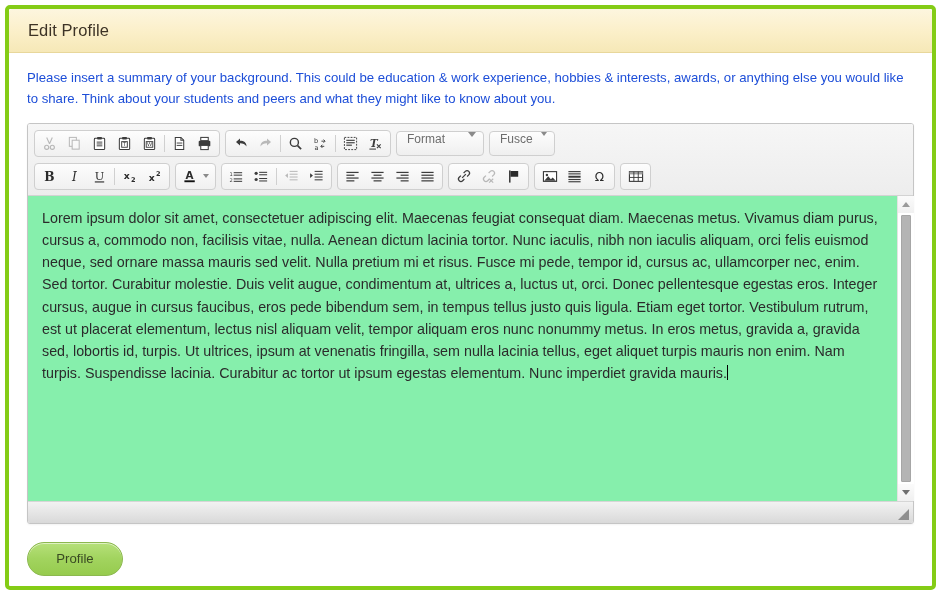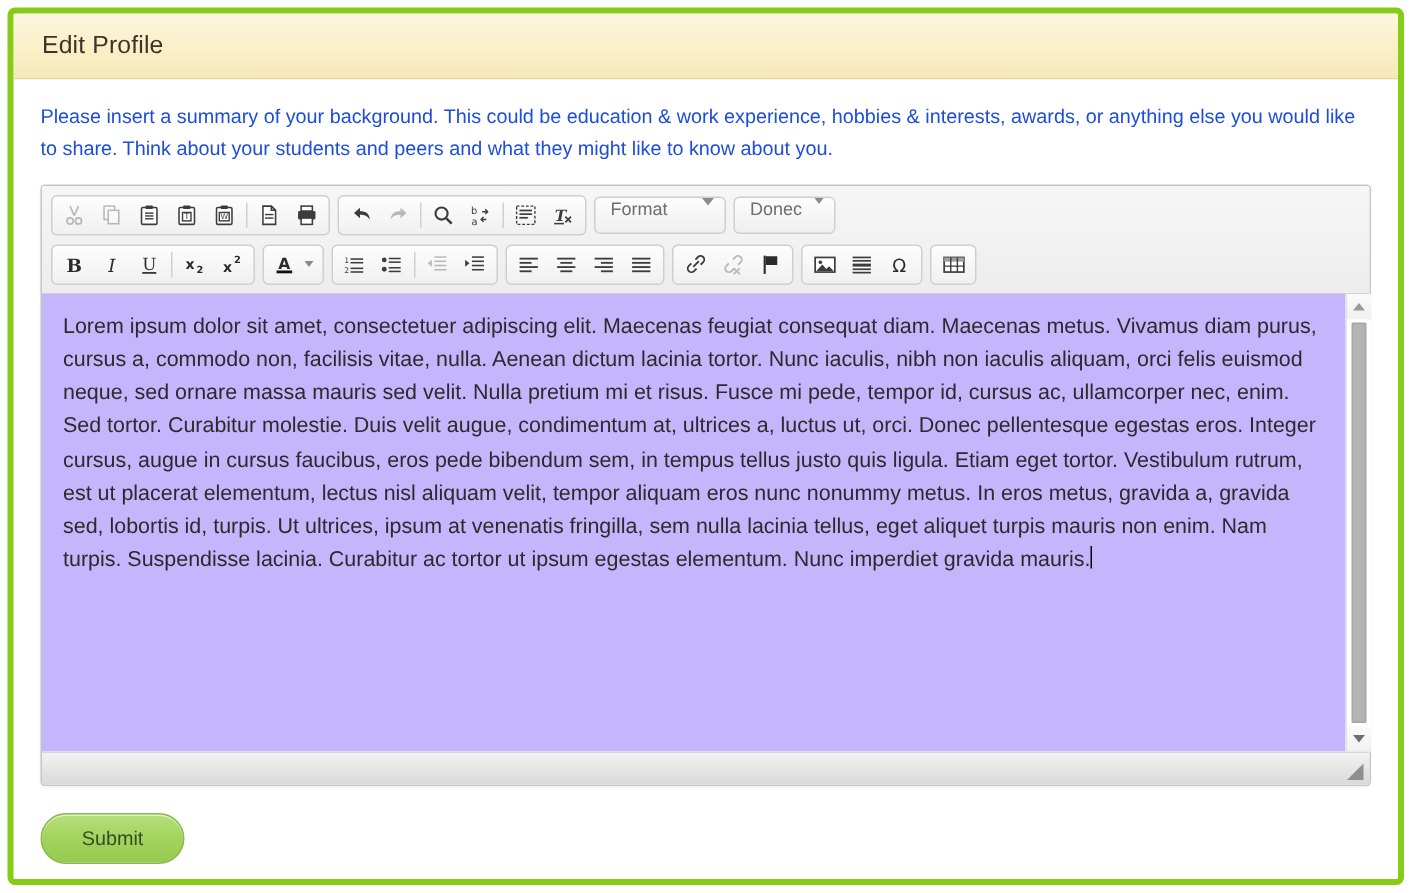--- a/index.html
+++ b/index.html
@@ -113,21 +113,21 @@
     border-top: 5px solid #8a8a8a;
     margin-left: 8px;
   }
   .caret.tiny {
     border-left-width: 3.5px; border-right-width: 3.5px; border-top-width: 4.5px;
   }
 
   
   #content-wrap {
     position: relative;
-    background: #c4b5fd;
+    background: #86efac;
     height: 305px;
     display: flex;
   }
   #content {
     flex: 1;
     padding: 11px 13px 8px 14px;
     font-size: 14.3px;
     line-height: 1.555;
     color: #2b2b2b;
     overflow: hidden;
@@ -314,21 +314,21 @@
                 </svg>
             </div>
           </div>
 
           <div class="tb-combo">
             <span>Format</span>
             <span class="caret"></span>
           </div>
 
           <div class="tb-combo small">
-            <span>Donec</span>
+            <span>Fusce</span>
             <span class="caret tiny"></span>
           </div>
         </div>
 
         <div class="tb-row">
 
           <div class="tb-group">
             <div class="tb-btn">
               <svg width="15" height="15" viewBox="0 0 16 16">
                   <text x="8" y="13" font-size="13" font-weight="bold" text-anchor="middle" fill="#2b2b2b" font-family="DejaVu Serif">B</text>
@@ -522,17 +522,17 @@
             </div>
         </div>
       </div>
 
       <div id="editor-footer">
         <div id="resize-grip"></div>
       </div>
     </div>
 
     <div id="submit-row">
-      <div id="submit-button">Submit</div>
+      <div id="submit-button">Profile</div>
     </div>
 
   </div>
 </div>
 
 </body></html>

